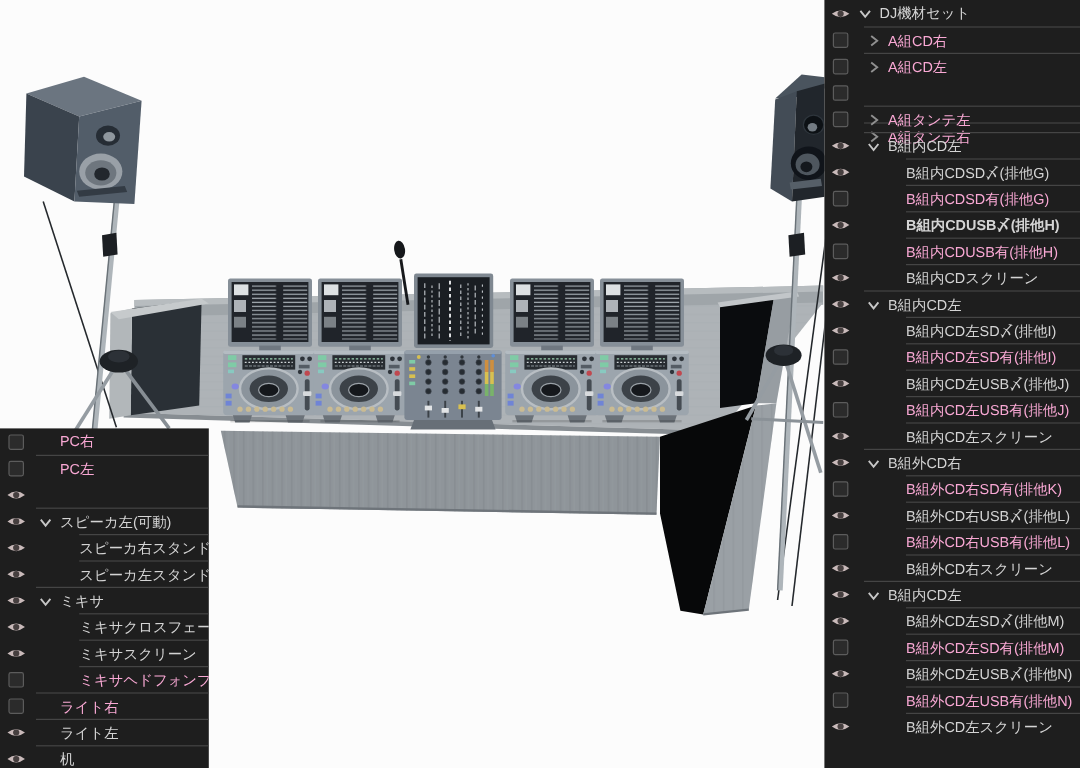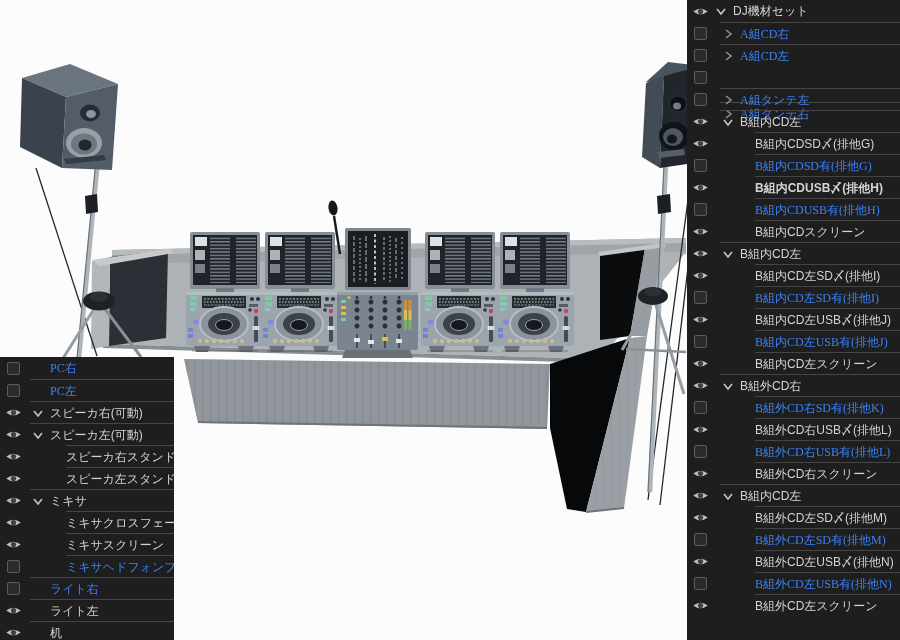--- a/index.html
+++ b/index.html
@@ -10,21 +10,21 @@
   #left-panel{left:0;top:357px;width:174px;height:283px;}
   #right-panel{left:687px;top:0;width:213px;height:640px;}
   .row{position:relative;height:22px;display:flex;align-items:stretch;}
   .gutter{position:absolute;left:3px;top:0;width:20px;height:22px;display:flex;
           align-items:center;justify-content:center;}
   .cb{width:11px;height:11px;border:1px solid #5c5c5c;border-radius:2px;background:#2b2b2b;display:inline-block;}
   .content{flex:1;display:flex;align-items:center;height:22px;min-width:0;}
   .content.sep{border-top:1px solid #454545;}
   .arslot{width:20px;height:14px;flex:0 0 20px;display:flex;align-items:center;}
   .lbl{font-size:12px;color:#d4d4d4;white-space:nowrap;overflow:hidden;line-height:22px;}
-  .row.dim .lbl{color:#3b82f6;font-family:Liberation Serif, serif;}
+  .row.dim .lbl{color:#f9a8d4;}
   .ar polyline{stroke:#c6c6c6;}
   .row.dim .ar polyline{stroke:#8f8f8f;}
 </style>
 </head>
 <body>
 
 <svg id="viewport" viewBox="0 0 687 640" xmlns="http://www.w3.org/2000/svg">
   <defs>
     <pattern id="txtrows" width="50" height="3.4" patternUnits="userSpaceOnUse">
       <rect width="50" height="3.4" fill="#20242a"></rect>
@@ -249,28 +249,20 @@
         <span class="lbl">PC左</span>
       </span>
     </div>
     <div class="row">
       <span class="gutter">
         <svg width="17" height="13" viewBox="0 0 17 13">
           <path d="M1.2 6.5 Q8.5 0.8 15.8 6.5 Q8.5 12.2 1.2 6.5 Z" fill="#c9baba"></path>
           <circle cx="8.5" cy="6.5" r="2.6" fill="#463f3f"></circle>
         </svg>
       </span>
-      <span class="content sep" style="margin-left: 30px;">
-        <span class="arslot">
-          <svg class="ar" width="16" height="14" viewBox="0 0 16 14">
-            <polyline points="4,5 8,10 12,5" fill="none" stroke-width="1.6"></polyline>
-          </svg>
-        </span>
-        <span class="lbl">スピーカ右(可動)</span>
-      </span>
     </div>
     <div class="row">
       <span class="gutter">
         <svg width="17" height="13" viewBox="0 0 17 13">
           <path d="M1.2 6.5 Q8.5 0.8 15.8 6.5 Q8.5 12.2 1.2 6.5 Z" fill="#c9baba"></path>
           <circle cx="8.5" cy="6.5" r="2.6" fill="#463f3f"></circle>
         </svg>
       </span>
       <span class="content sep" style="margin-left: 30px;">
         <span class="arslot">

